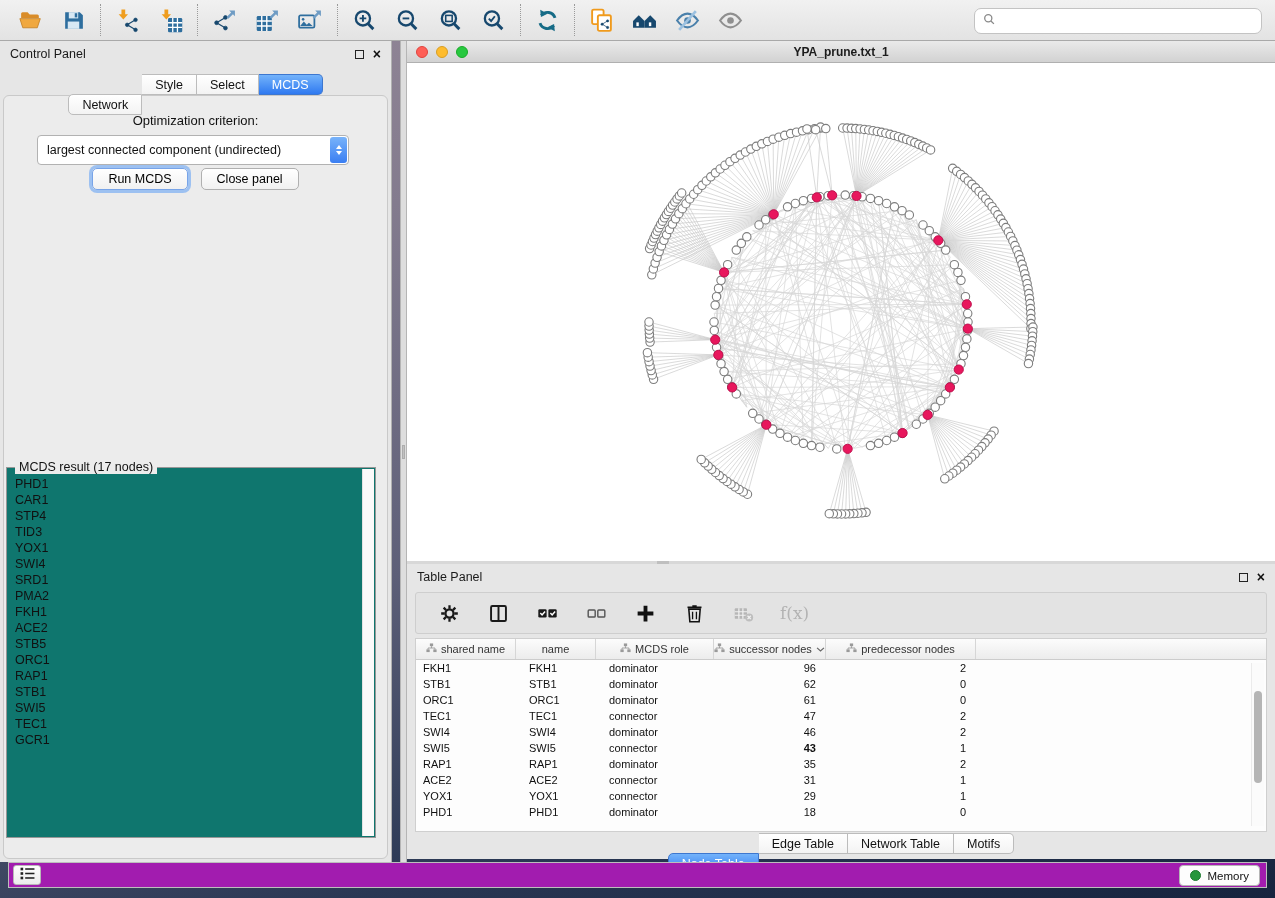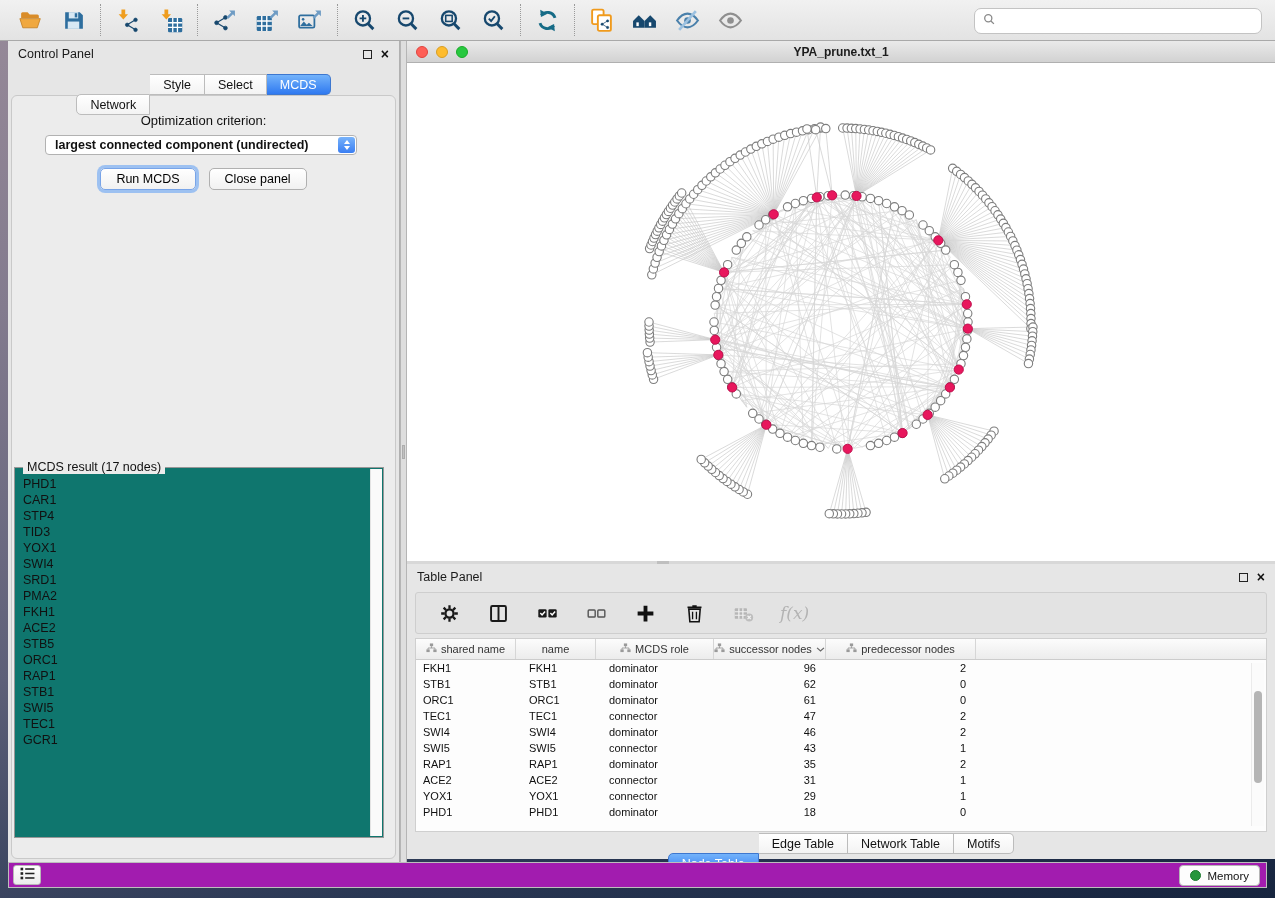--- a/index.html
+++ b/index.html
@@ -21,34 +21,34 @@
     background:#fff; border:1px solid #c3c3c3; border-radius:7px;
     display:flex; align-items:center; padding:0 8px; gap:5px; }
   .search-box input { border:none; outline:none; flex:1; font-size:12px; background:transparent; }
   
   .panel-header { height:26px; display:flex; align-items:center; padding:0 10px; font-size:12.5px; color:#1a1a1a; }
   .panel-header .ph-title { flex:1; }
   .win-btns { display:flex; align-items:center; gap:9px; }
   .float-btn { width:9px; height:9px; border:1.6px solid #222; background:transparent; }
   .close-btn { font-size:14px; font-weight:700; color:#111; line-height:10px; }
   
-  .control-panel { position:absolute; left:8px; top:41px; width:392px; height:821px;
+  .control-panel { position:absolute; left:0; top:41px; width:392px; height:821px;
     background:#e6e6e6; border-right:1px solid #b0b0b0; }
   .cp-tabs { position:absolute; left:0; right:0; top:33px; display:flex; justify-content:center; z-index:3; }
   .seg { border:1px solid #bcbcbc; border-left:none; background:linear-gradient(#ffffff,#f3f3f3);
     font-size:12.5px; color:#111; padding:0 13px; height:21px; line-height:20px; cursor:default; white-space:nowrap; }
   .seg:first-child { border-left:1px solid #bcbcbc; border-radius:5px 0 0 5px;margin-top:20px; }
   .seg:last-child { border-radius:0 5px 5px 0; }
   .seg.sel { background:linear-gradient(#73b3fb,#2f79f0); color:#fff; border-color:#3d77cf; }
   .cp-card { position:absolute; left:3px; top:54px; width:385px; height:764px;
     background:#ececec; border:1px solid #c9c9c9; border-radius:6px; }
   .opt-label { position:absolute; left:0; right:0; top:72px; text-align:center; font-size:13px; }
-  .dropdown { position:absolute; left:37px; top:94px; width:312px; height:20px;
+  .dropdown { position:absolute; left:37px; top:94px; width:312px; height:30px;
     background:#fff; border:1px solid #b2b2b2; border-radius:4px; font-size:12.5px;
-    display:flex; align-items:center; padding-left:9px;font-weight:bold; }
+    display:flex; align-items:center; padding-left:9px; }
   .stepper { position:absolute; right:1px; top:1px; bottom:1px; width:17px;
     background:linear-gradient(#78b3fa,#3a7ef2); border-radius:3px;
     display:flex; flex-direction:column; align-items:center; justify-content:center; gap:2px; }
   .stepper .up { width:0; height:0; border-left:3.5px solid transparent; border-right:3.5px solid transparent; border-bottom:4px solid #fff; }
   .stepper .dn { width:0; height:0; border-left:3.5px solid transparent; border-right:3.5px solid transparent; border-top:4px solid #fff; }
   .cp-buttons { position:absolute; left:0; right:0; top:127px; display:flex; justify-content:center; gap:13px; }
   .btn { background:linear-gradient(#ffffff,#f1f1f1); border:1px solid #b0b0b0; border-radius:5px;
     font-size:12.5px; padding:3px 15px; height:22px; line-height:15px; cursor:default; }
   .btn.focus { box-shadow:0 0 0 3px rgba(92,158,246,.55); border-color:#78a4e8; }
   .result-box { position:absolute; left:6px; top:426px; width:370px; height:371px;
@@ -74,21 +74,21 @@
   .tl.yellow { background:#febc2e; border:1px solid #d89e24; }
   .tl.green { background:#28c840; border:1px solid #1aab29; }
   .network-canvas { position:absolute; left:0; top:22px; }
   
   .table-panel { position:absolute; left:407px; top:564px; width:868px; height:295px; background:#e6e6e6; }
   .tp-toolbar { position:absolute; left:8px; top:28px; width:852px; height:42px;
     background:#e3e3e3; border:1px solid #cecece; border-radius:3px;
     display:flex; align-items:center; gap:25px; padding-left:21px; }
   .tp-icon { display:flex; align-items:center; justify-content:center; width:24px; height:24px; cursor:default; }
   .tp-icon svg { width:21px; height:21px; }
-  .fx { font-family:"DejaVu Serif", serif; font-style:italic; font-size:17px; color:#b3b3b3; }
+  .fx { font-family:"DejaVu Serif", serif; font-size:17px; color:#b3b3b3; }
   .tp-table { position:absolute; left:8px; top:74px; width:852px; height:194px; background:#fdfdfd; border:1px solid #cfcfcf; overflow:hidden; }
   .thead { display:flex; height:21px; background:linear-gradient(#fcfcfc,#ececec);
     border-bottom:1px solid #cccccc; font-size:11px; color:#333; }
   .th { display:flex; align-items:center; justify-content:center; gap:4px; border-right:1px solid #d6d6d6; height:100%; }
   .th.fill { flex:1; border-right:none; }
   .trow { display:flex; height:16px; font-size:11px; color:#111; align-items:center; }
   .td { overflow:hidden; white-space:nowrap; }
   .td.l { padding-left:7px; text-align:left; }
   .td.l2 { padding-left:13px; text-align:left; }
   .td.r { padding-right:10px; text-align:right; }
@@ -1211,21 +1211,21 @@
           <div class="td l" style="width: 100px;">SWI4</div>
           <div class="td l2" style="width: 80px;">SWI4</div>
           <div class="td l2" style="width: 118px;">dominator</div>
           <div class="td r" style="width: 112px;">46</div>
           <div class="td r" style="width: 150px;">2</div>
         </div>
         <div class="trow">
           <div class="td l" style="width: 100px;">SWI5</div>
           <div class="td l2" style="width: 80px;">SWI5</div>
           <div class="td l2" style="width: 118px;">connector</div>
-          <div class="td r" style="width: 112px;">43</div>
+          <div class="td r" style="width: 112px; font-weight: bold;">43</div>
           <div class="td r" style="width: 150px;">1</div>
         </div>
         <div class="trow">
           <div class="td l" style="width: 100px;">RAP1</div>
           <div class="td l2" style="width: 80px;">RAP1</div>
           <div class="td l2" style="width: 118px;">dominator</div>
           <div class="td r" style="width: 112px;">35</div>
           <div class="td r" style="width: 150px;">2</div>
         </div>
         <div class="trow">

